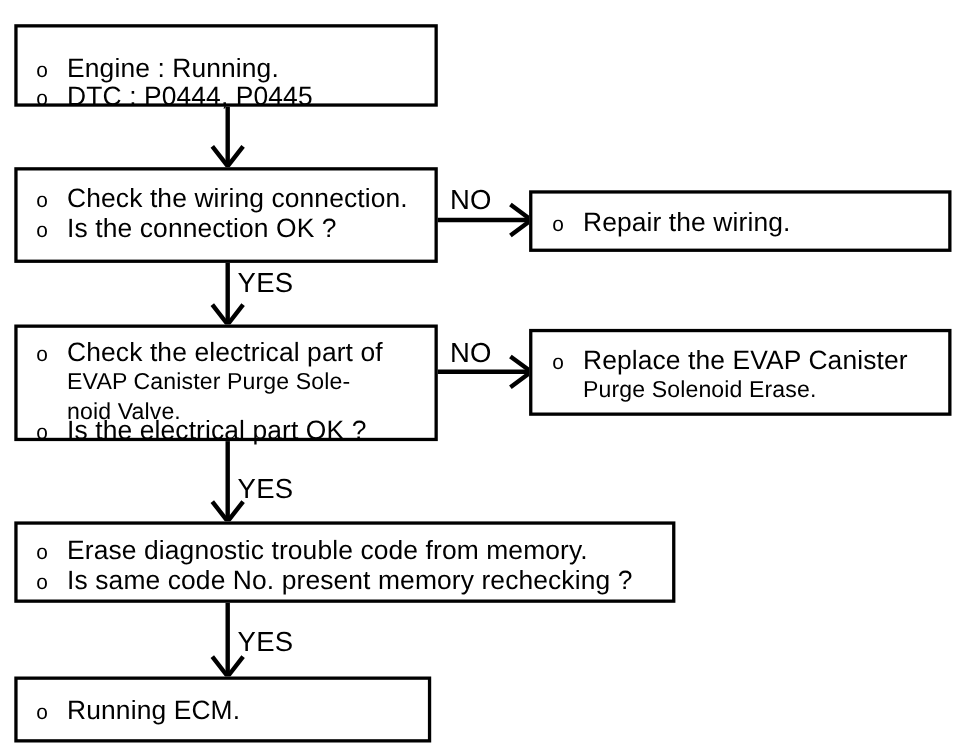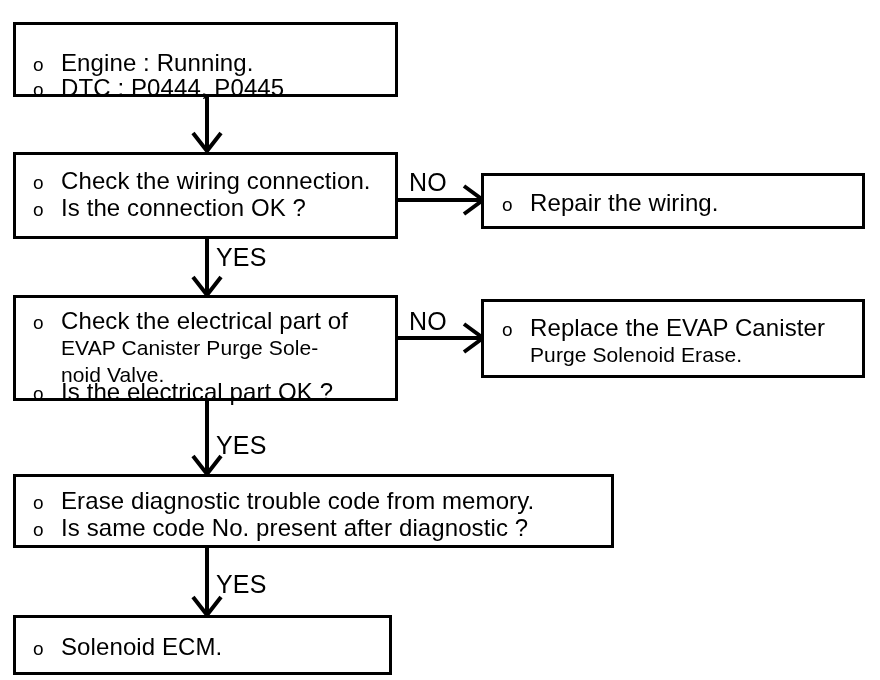--- a/index.html
+++ b/index.html
@@ -145,28 +145,28 @@
     <div class="cont-row" style="left:46px; top:40px;">Purge Solenoid Erase.</div>
   </div>
 
   <div class="node" style="left:13px; top:474px; width:601px; height:74px;">
     <div class="bullet-row" style="left:17px; top:11px;">
       <span class="bullet">o</span>
       <span class="row-text">Erase diagnostic trouble code from memory.</span>
     </div>
     <div class="bullet-row" style="left:17px; top:38px;">
       <span class="bullet">o</span>
-      <span class="row-text">Is same code No. present after diagnostic ?</span>
+      <span class="row-text">Is same code No. present memory rechecking ?</span>
     </div>
   </div>
 
   <div class="node" style="left:13px; top:615px; width:379px; height:60px;">
     <div class="bullet-row" style="left:17px; top:16px;">
       <span class="bullet">o</span>
-      <span class="row-text">Solenoid ECM.</span>
+      <span class="row-text">Running ECM.</span>
     </div>
   </div>
 
   <div class="edge-label" style="left:409px; top:172px;">NO</div>
   <div class="edge-label" style="left:216px; top:247px;">YES</div>
   <div class="edge-label" style="left:409px; top:311px;">NO</div>
   <div class="edge-label" style="left:216px; top:435px;">YES</div>
   <div class="edge-label" style="left:216px; top:574px;">YES</div>
 
 </div>

